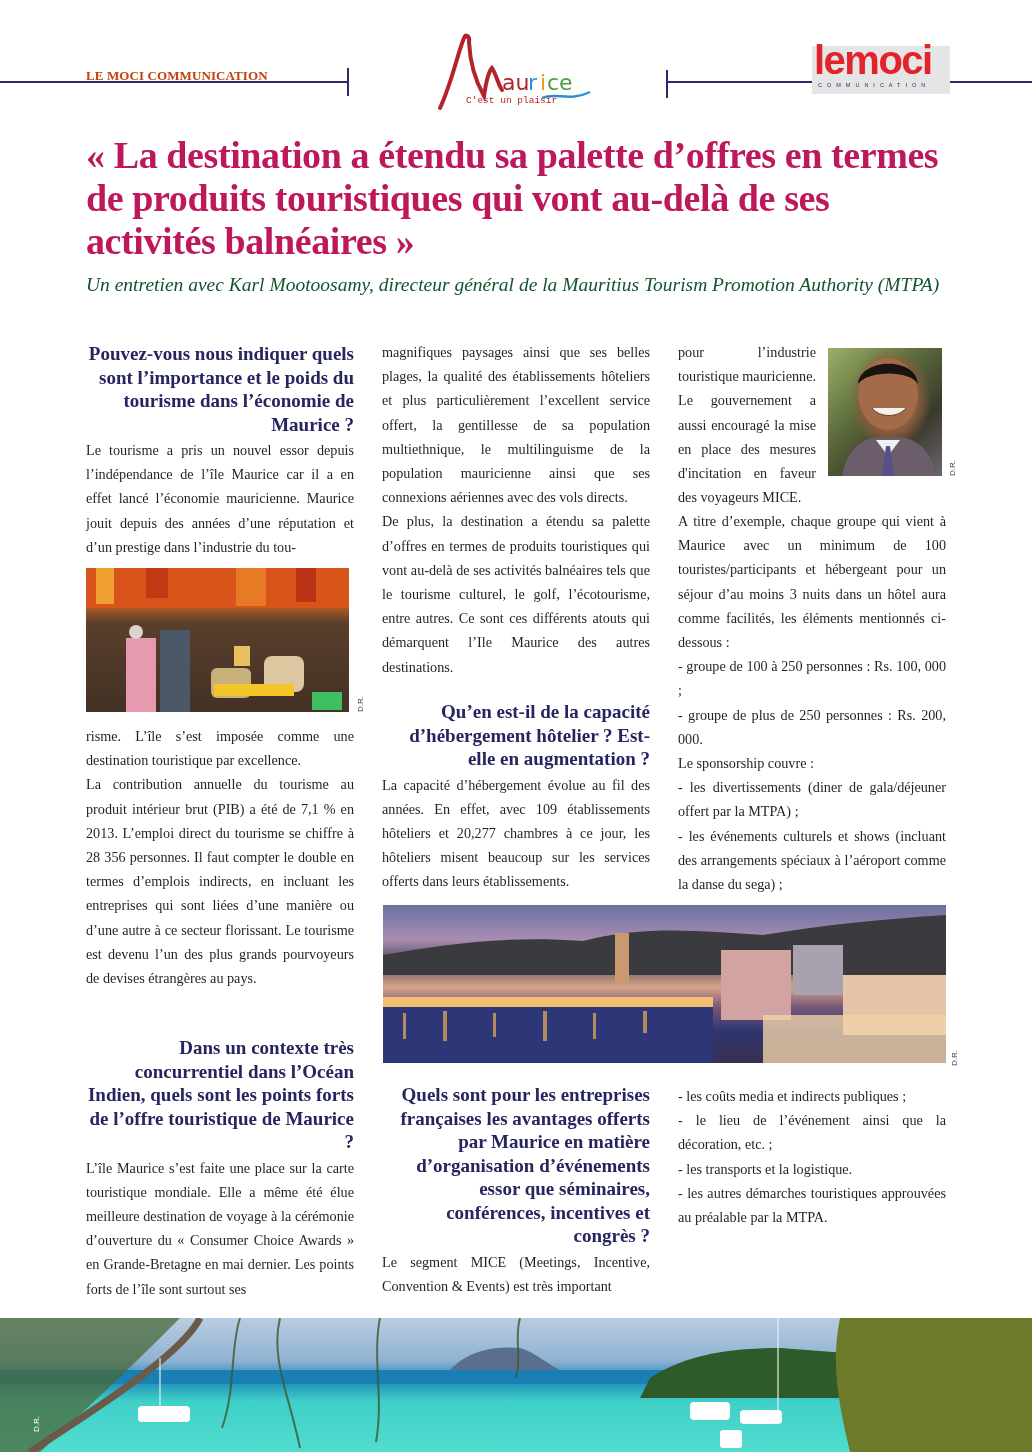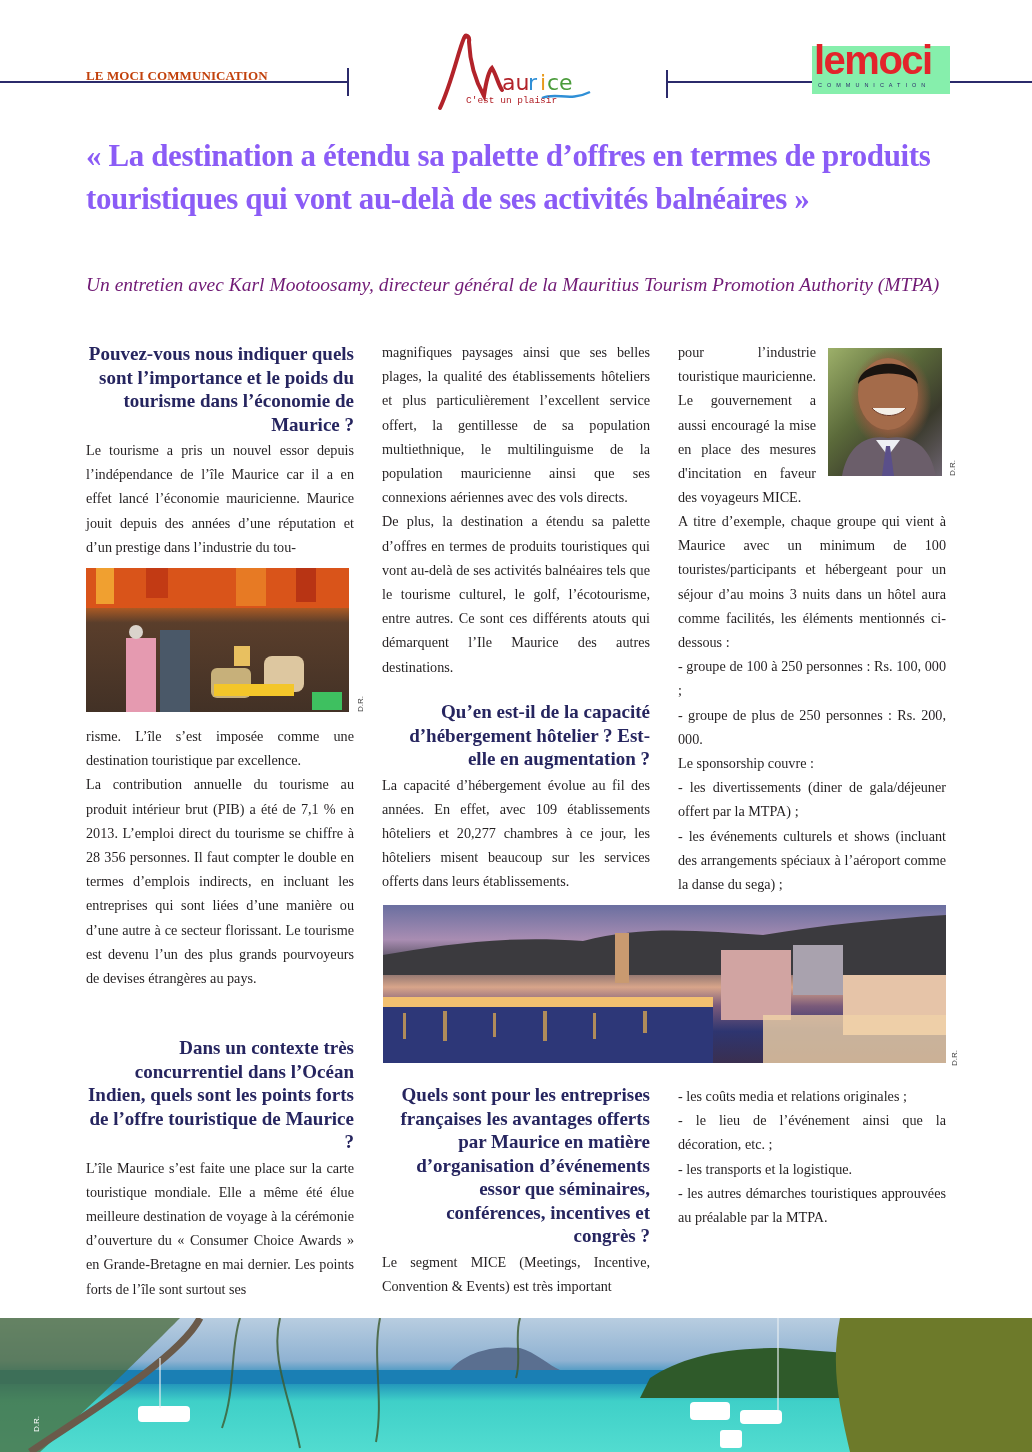--- a/index.html
+++ b/index.html
@@ -9,22 +9,22 @@
   .hdr-line { position: absolute; height: 2px; background: #2b2a6b; }
   .hdr-tick { position: absolute; width: 2px; height: 28px; background: #2b2a6b; }
   .hdr-label { position: absolute; left: 86px; top: 68px; font-family: Liberation Serif, serif; font-weight: bold; font-size: 13px; color: #c2410c; letter-spacing: 0.1px; }
   .logo-maurice { position: absolute; left: 430px; top: 32px; width: 170px; height: 82px; }
   .logo-maurice .tagline { position: absolute; left: 36px; top: 63px; font-family: Liberation Mono, monospace; font-size: 9.5px; color: #b2232a; }
   .logo-lemoci { position: absolute; left: 812px; top: 46px; width: 138px; height: 48px; }
   .logo-lemoci .word { position: absolute; left: 2px; top: -6px; font-family: "Liberation Sans", sans-serif; font-weight: bold; font-size: 40px; color: #e3232b; letter-spacing: -1.5px; line-height: 1; }
   .logo-lemoci .sub { position: absolute; left: 6px; top: 36px; font-family: "Liberation Sans", sans-serif; font-size: 5.5px; letter-spacing: 5px; color: #2b2a6b; }
 
   
-  .title { position: absolute; left: 86px; top: 134px; width: 880px; font-family: "Liberation Serif", serif; font-weight: bold; font-size: 31px; line-height: 43px; color: #8b5cf6; letter-spacing: -0.4px; margin: 0; }
-  .subtitle { position: absolute; left: 86px; top: 272px; width: 880px; font-family: "Liberation Serif", serif; font-style: italic; font-size: 19.5px; line-height: 25px; color: #701a75; margin: 0; }
+  .title { position: absolute; left: 86px; top: 134px; width: 880px; font-family: "Liberation Serif", serif; font-weight: bold; font-size: 38px; line-height: 43px; color: #be185d; letter-spacing: -0.4px; margin: 0; }
+  .subtitle { position: absolute; left: 86px; top: 272px; width: 880px; font-family: "Liberation Serif", serif; font-style: italic; font-size: 19.5px; line-height: 25px; color: #14532d; margin: 0; }
 
   
   .col { position: absolute; width: 268px; font-size: 14.2px; line-height: 24.2px; text-align: justify; }
   .col p { margin: 0; }
   .q { font-family: "Liberation Serif", serif; font-weight: bold; font-size: 19px; line-height: 23.5px; color: #26255f; margin: 0 0 2px 0; text-align: right; }
 
   .photo { position: absolute; overflow: hidden; }
   .credit { position: absolute; font-family: "Liberation Sans", sans-serif; font-size: 8px; color: #444; transform: rotate(-90deg); transform-origin: left top; white-space: nowrap; }
 
   
@@ -54,21 +54,21 @@
     <text x="98" y="58" font-family="DejaVu Sans, sans-serif" font-size="22" fill="#2f8fd6">r</text>
     <text x="110" y="58" font-family="DejaVu Sans, sans-serif" font-size="22" fill="#e89a1c">i</text>
     <text x="117" y="58" font-family="DejaVu Sans, sans-serif" font-size="22" fill="#4a9b3a">ce</text>
     <path d="M112 66 C 126 60, 140 70, 160 60" fill="none" stroke="#2f8fd6" stroke-width="2.4"></path>
   </svg>
   <span class="tagline">C'est un plaisir</span>
 </div>
 
 <div class="hdr-tick" style="left:666px; top:70px;"></div>
 <div class="hdr-line" style="left:666px; top:81px; width:366px;"></div>
-<div class="logo-lemoci" style="background:#86efac;">
+<div class="logo-lemoci" style="background:#e5e5e5;">
   <span class="word">lemoci</span>
   <span class="sub">COMMUNICATION</span>
 </div>
 
 <h1 class="title">« La destination a étendu sa palette d’offres en termes de produits touristiques qui vont au-delà de ses activités balnéaires »</h1>
 <p class="subtitle">Un entretien avec Karl Mootoosamy, directeur général de la Mauritius Tourism Promotion Authority (MTPA)</p>
 
 <div class="col" style="left:86px; top:342px;">
   <h2 class="q">Pouvez-vous nous indiquer quels sont l’importance et le poids du tourisme dans l’économie de Maurice ?</h2>
   <p>Le tourisme a pris un nouvel essor depuis l’indépendance de l’île Maurice car il a en effet lancé l’économie mauricienne. Maurice jouit depuis des années d’une réputation et d’un prestige dans l’industrie du tou-</p>
@@ -159,21 +159,21 @@
   </svg>
 </div>
 <div class="credit" style="left:950px; top:1066px;">D.R.</div>
 
 <div class="col" style="left:382px; top:1083px;">
   <h2 class="q">Quels sont pour les entreprises françaises les avantages offerts par Maurice en matière d’organisation d’événements essor que séminaires, conférences, incentives et congrès ?</h2>
   <p>Le segment MICE (Meetings, Incentive, Convention &amp; Events) est très important</p>
 </div>
 
 <div class="col" style="left:678px; top:1084px;">
-  <p>- les coûts media et relations originales ;</p>
+  <p>- les coûts media et indirects publiques ;</p>
   <p>- le lieu de l’événement ainsi que la décoration, etc. ;</p>
   <p>- les transports et la logistique.</p>
   <p>- les autres démarches touristiques approuvées au préalable par la MTPA.</p>
 </div>
 
 <div class="photo beach" style="left:0; top:1318px; width:1032px; height:134px;">
   <svg width="1032" height="134">
     <path d="M450 52 C 470 30, 500 28, 520 30 C 535 34, 550 48, 560 52 Z" fill="#5a6f90"></path>
     <rect x="0" y="52" width="1032" height="14" fill="#1a7fb4"></rect>
     <path d="M650 60 C 680 40, 720 30, 780 30 L 860 36 L 860 80 L 640 80 Z" fill="#2f5a2a"></path>

